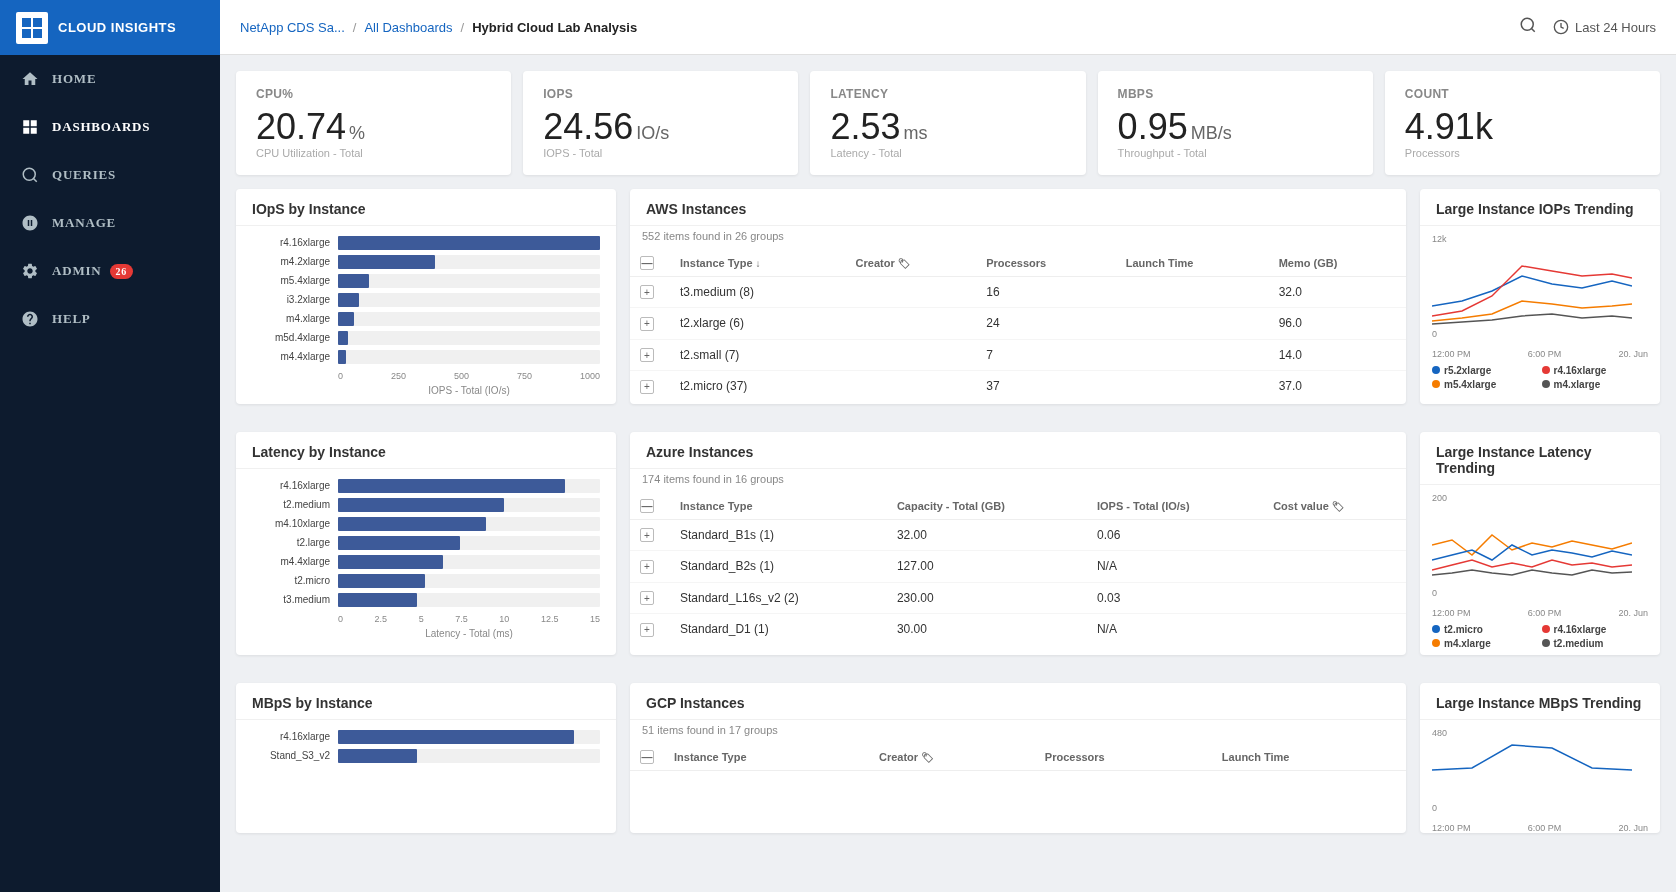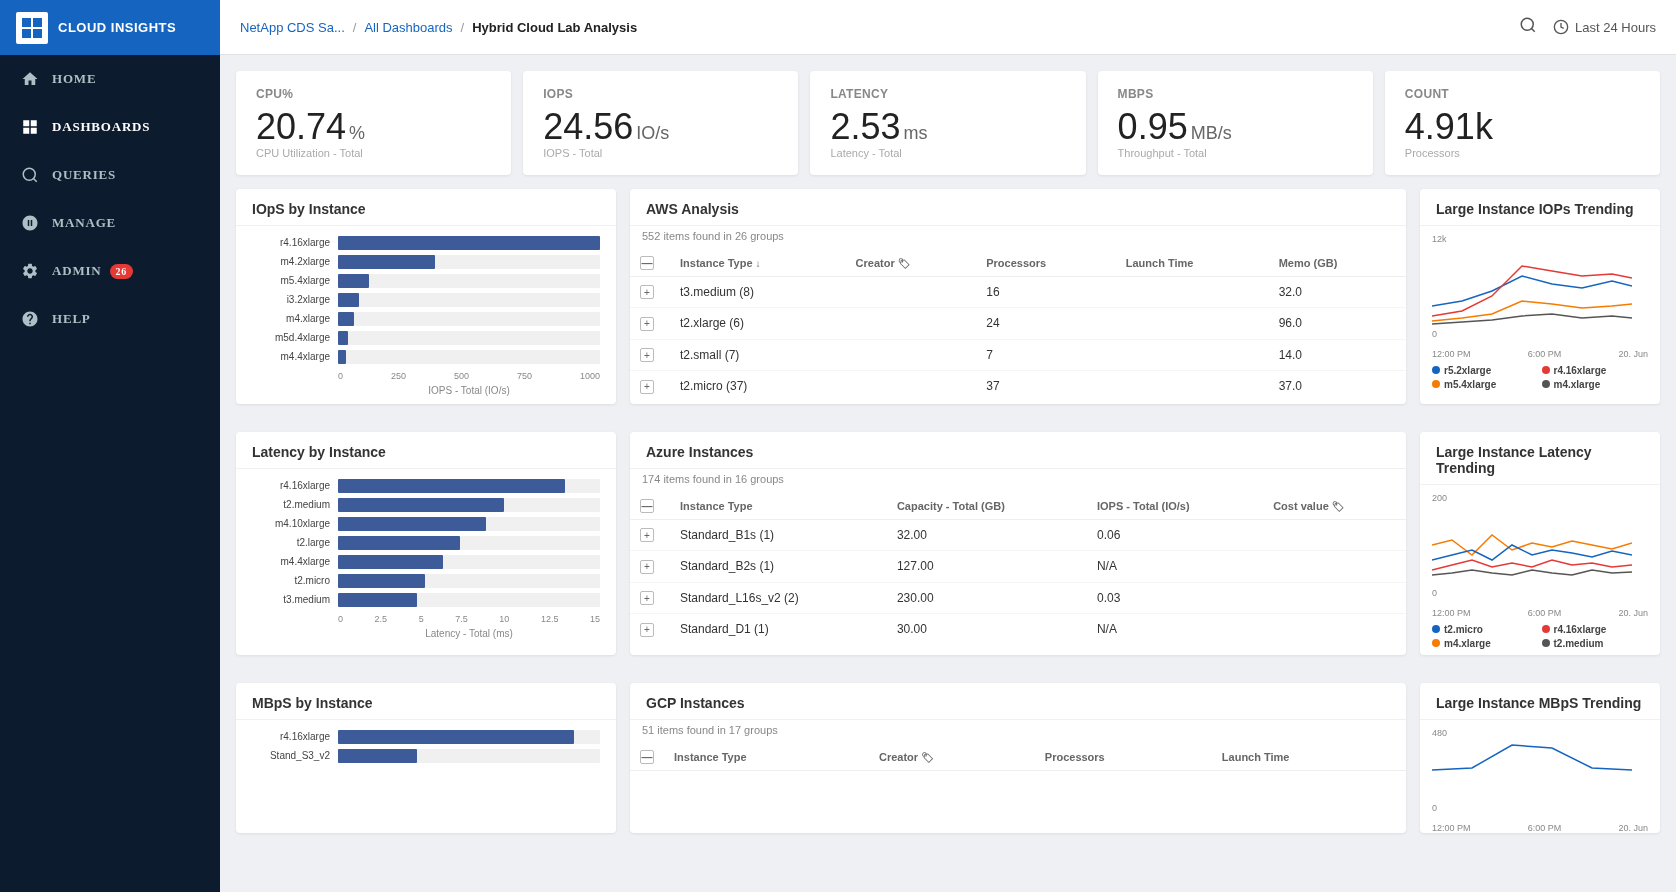--- a/index.html
+++ b/index.html
@@ -423,21 +423,21 @@
               <span>250</span>
               <span>500</span>
               <span>750</span>
               <span>1000</span>
             </div>
           <div class="chart-xlabel">IOPS - Total (IO/s)</div>
         </div>
       </div>
 
       <div class="panel" style="margin-bottom:14px">
-        <div class="panel-header">AWS Analysis</div>
+        <div class="panel-header">AWS Instances</div>
         <div class="table-subheader">552 items found in 26 groups</div>
         <table class="data-table">
           <thead>
             <tr>
               <th class="col-checkbox">
                 <div style="width:14px;height:14px;border:1px solid #bbb;border-radius:2px;display:inline-flex;align-items:center;justify-content:center;cursor:pointer">—</div>
               </th>
               <th>Instance Type <span style="font-size:10px">↓</span></th>
               <th>Creator <span style="font-size:10px">🏷</span></th>
               <th>Processors</th>

